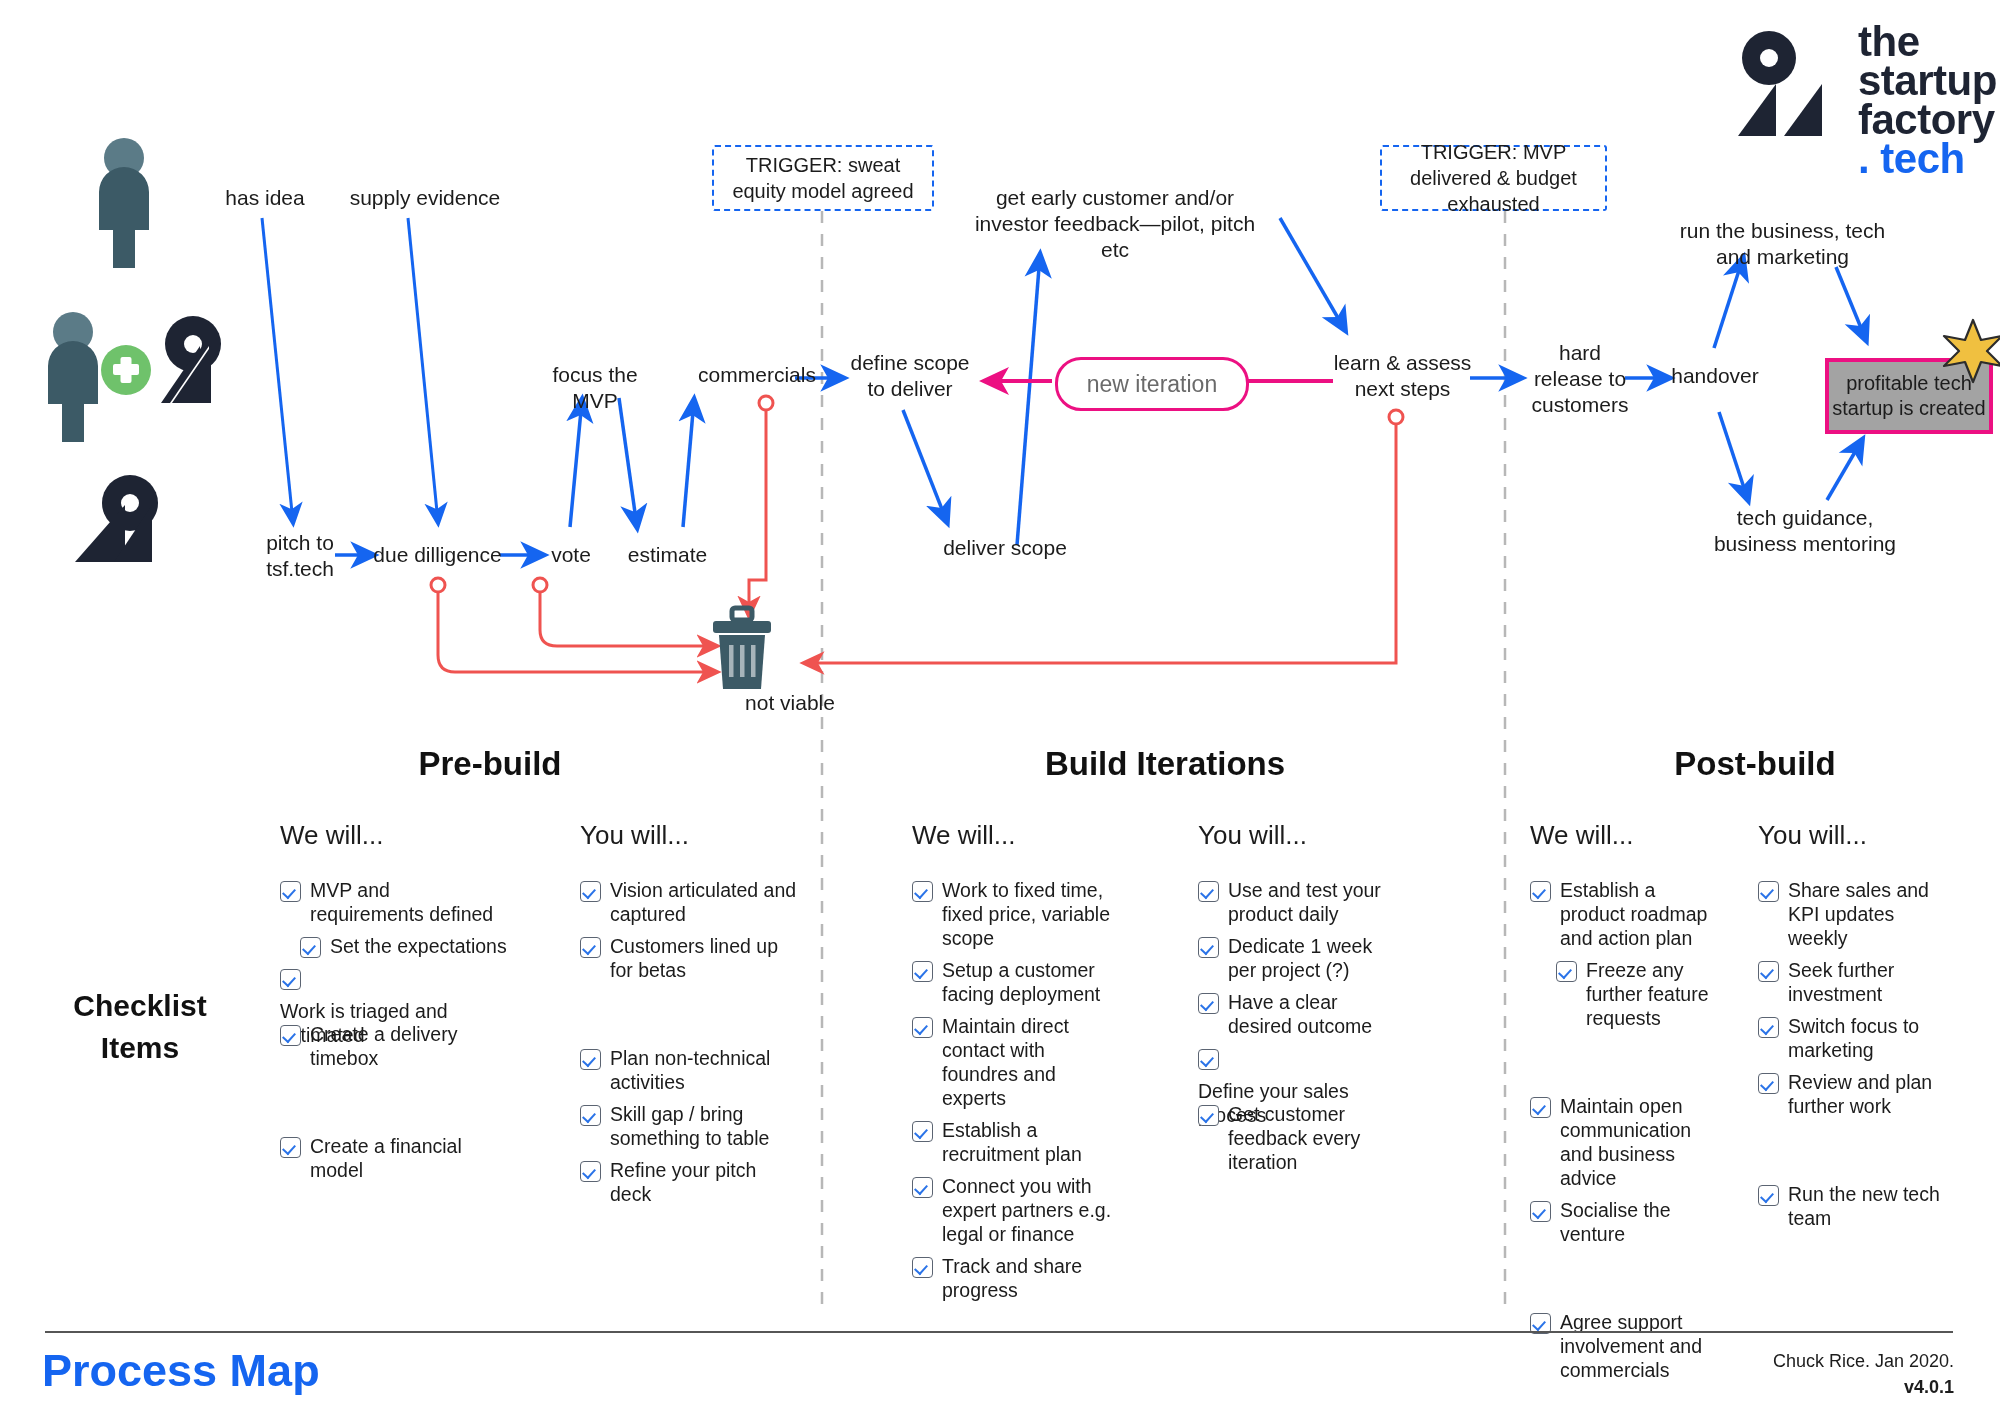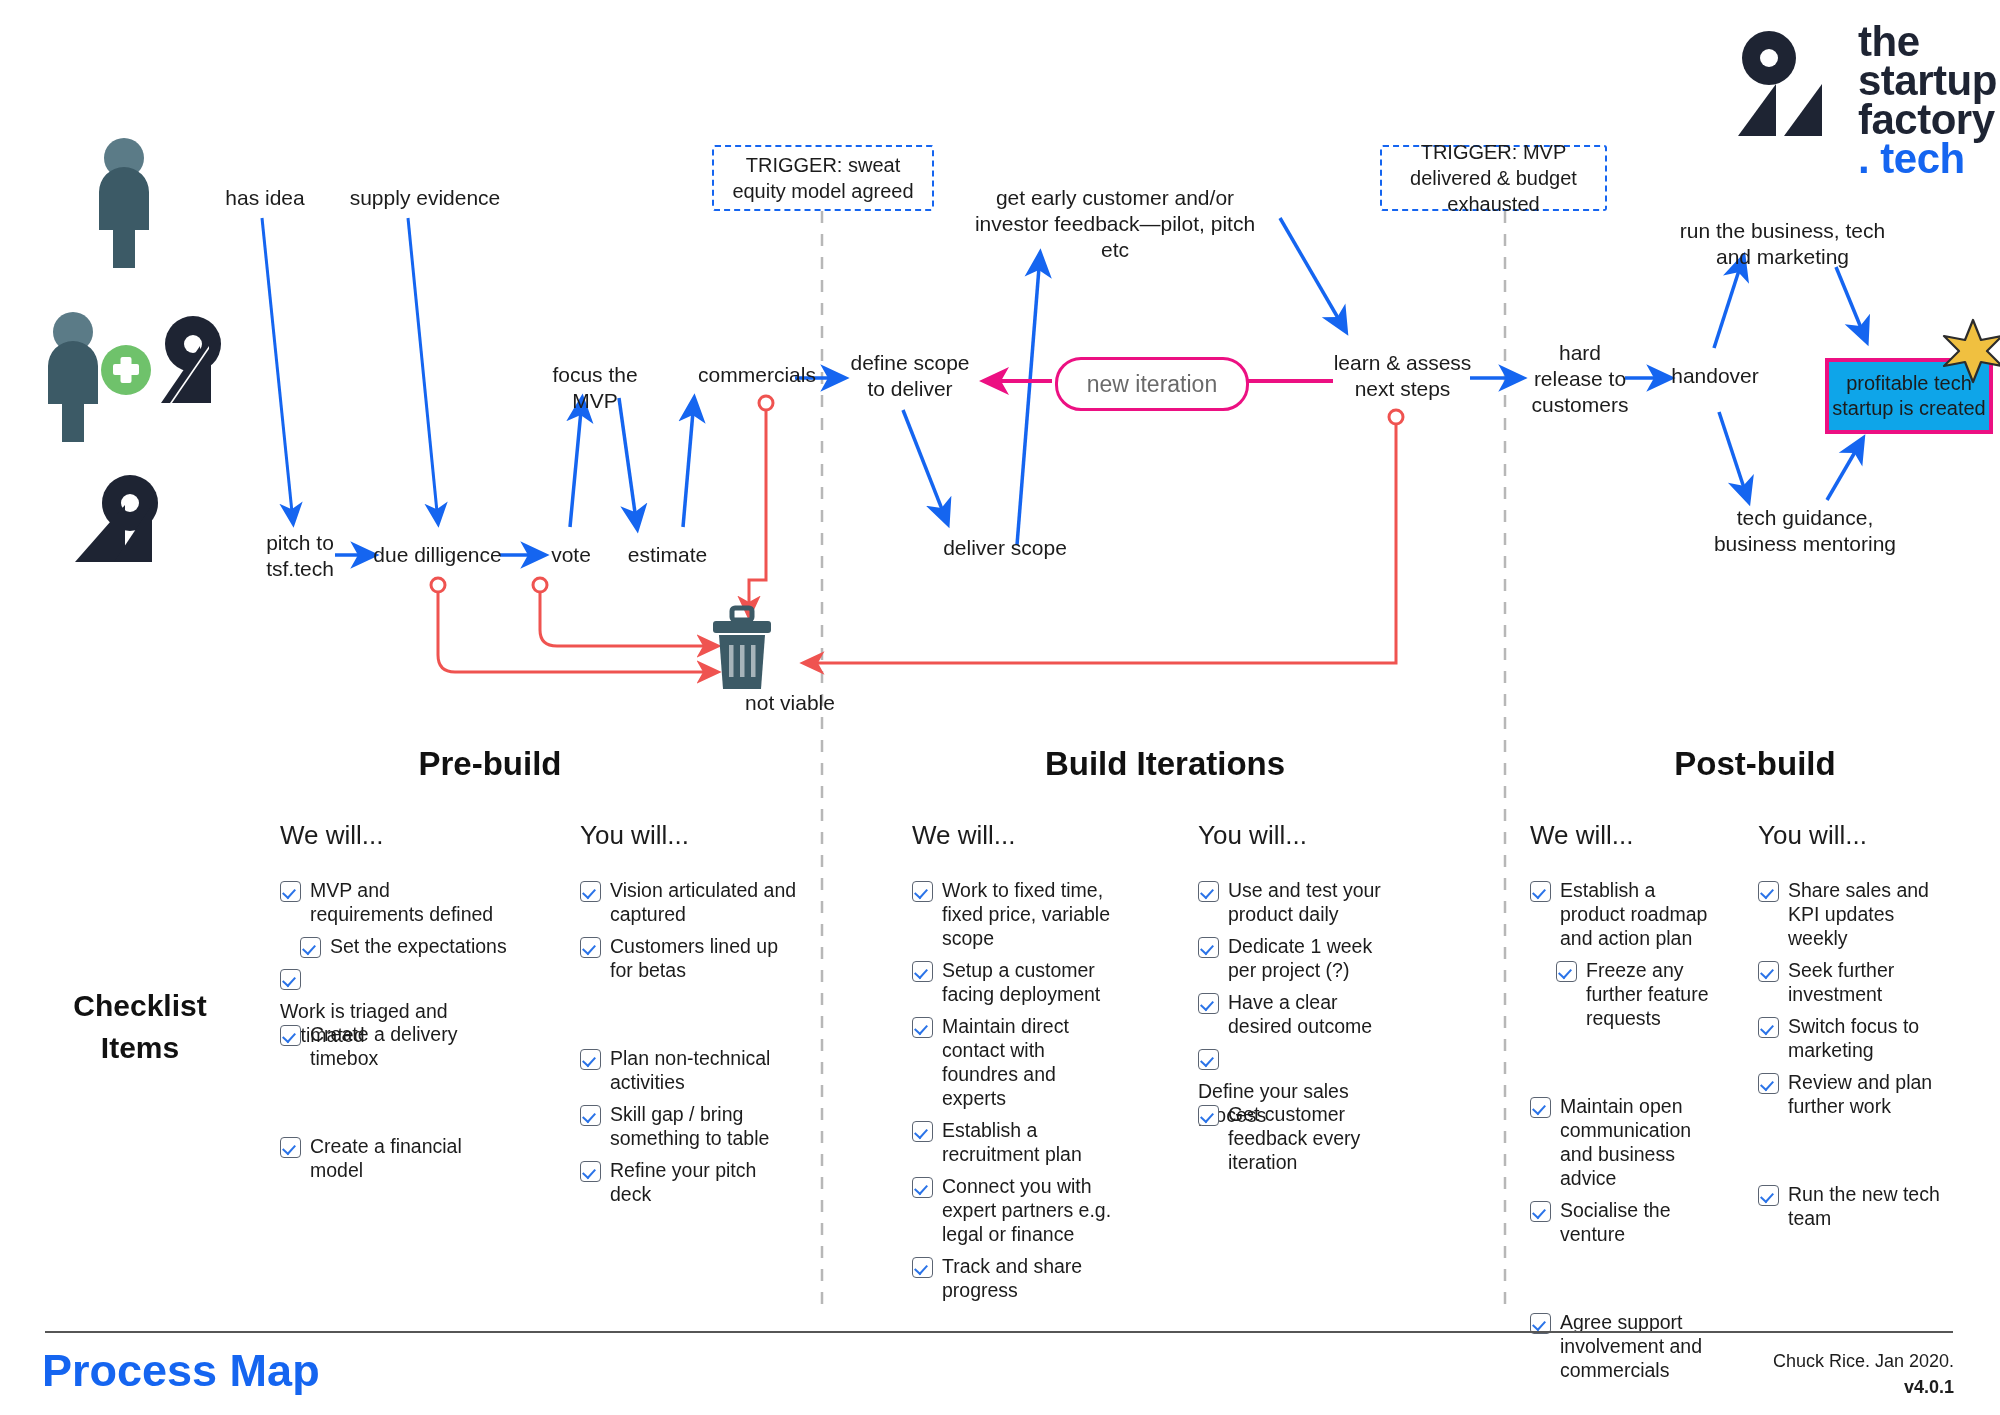--- a/index.html
+++ b/index.html
@@ -58,21 +58,21 @@
     font-size:23px;color:#6a6a6a;
     z-index:4;
   }
 
   
   .outcome{
     position:absolute;
     left:1825px;top:358px;
     width:160px;height:68px;
     border:4px solid #ec1082;
-    background:#0ea5e9;
+    background:#a3a3a3;
     display:flex;align-items:center;justify-content:center;
     text-align:center;
     font-size:20px;line-height:25px;
     z-index:4;
   }
   .star{position:absolute;left:1940px;top:318px;width:66px;height:66px;z-index:5;}
 
   
   .sec-title{
     position:absolute;

